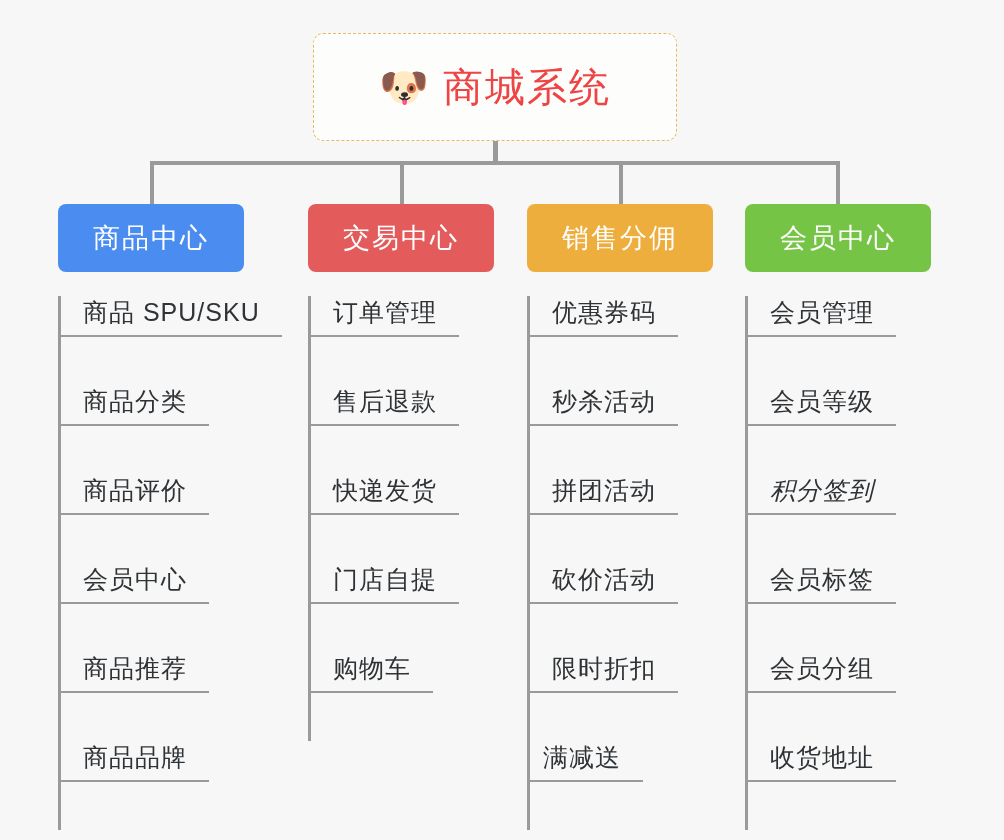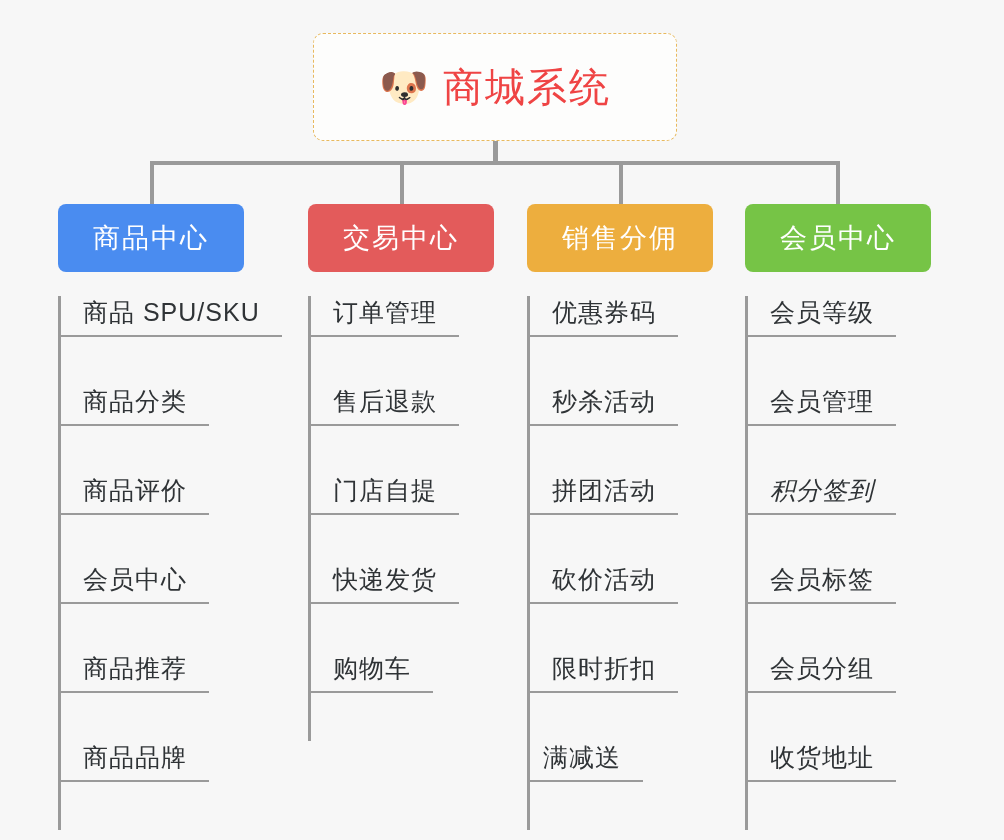--- a/index.html
+++ b/index.html
@@ -152,24 +152,24 @@
       <span>交易中心</span>
     </div>
     <div class="leaf-list" style="border-left-color: rgb(154, 154, 154);">
       <div class="leaf-item">
           <span class="leaf-underline" style="border-bottom-color: rgb(154, 154, 154);"><span class="leaf-label">订单管理</span></span>
         </div>
       <div class="leaf-item">
           <span class="leaf-underline" style="border-bottom-color: rgb(154, 154, 154);"><span class="leaf-label">售后退款</span></span>
         </div>
       <div class="leaf-item">
+          <span class="leaf-underline" style="border-bottom-color: rgb(154, 154, 154);"><span class="leaf-label">快递发货</span></span>
+        </div>
+      <div class="leaf-item">
           <span class="leaf-underline" style="border-bottom-color: rgb(154, 154, 154);"><span class="leaf-label">门店自提</span></span>
-        </div>
-      <div class="leaf-item">
-          <span class="leaf-underline" style="border-bottom-color: rgb(154, 154, 154);"><span class="leaf-label">快递发货</span></span>
         </div>
       <div class="leaf-item">
           <span class="leaf-underline" style="border-bottom-color: rgb(154, 154, 154);"><span class="leaf-label">购物车</span></span>
         </div>
     </div>
   </div>
 
   <div class="column" style="left:527px; width:186px;">
     <div class="cat-header" style="background: rgb(237, 174, 62);">
       <span>销售分佣</span>
@@ -195,26 +195,26 @@
         </div>
     </div>
   </div>
 
   <div class="column" style="left:745px; width:186px;">
     <div class="cat-header" style="background: rgb(118, 196, 70);">
       <span>会员中心</span>
     </div>
     <div class="leaf-list" style="border-left-color: rgb(154, 154, 154);">
       <div class="leaf-item">
+          <span class="leaf-underline" style="border-bottom-color: rgb(154, 154, 154);"><span class="leaf-label">会员管理</span></span>
+        </div>
+      <div class="leaf-item">
           <span class="leaf-underline" style="border-bottom-color: rgb(154, 154, 154);"><span class="leaf-label">会员等级</span></span>
         </div>
       <div class="leaf-item">
-          <span class="leaf-underline" style="border-bottom-color: rgb(154, 154, 154);"><span class="leaf-label">会员管理</span></span>
-        </div>
-      <div class="leaf-item">
           <span class="leaf-underline" style="border-bottom-color: rgb(154, 154, 154); font-style: italic;"><span class="leaf-label">积分签到</span></span>
         </div>
       <div class="leaf-item">
           <span class="leaf-underline" style="border-bottom-color: rgb(154, 154, 154);"><span class="leaf-label">会员标签</span></span>
         </div>
       <div class="leaf-item">
           <span class="leaf-underline" style="border-bottom-color: rgb(154, 154, 154);"><span class="leaf-label">会员分组</span></span>
         </div>
       <div class="leaf-item">
           <span class="leaf-underline" style="border-bottom-color: rgb(154, 154, 154);"><span class="leaf-label">收货地址</span></span>

